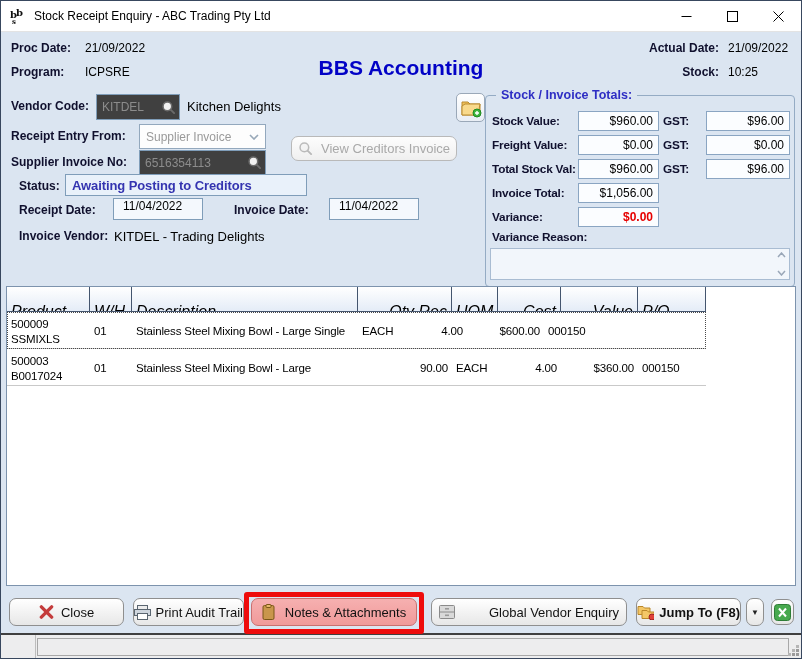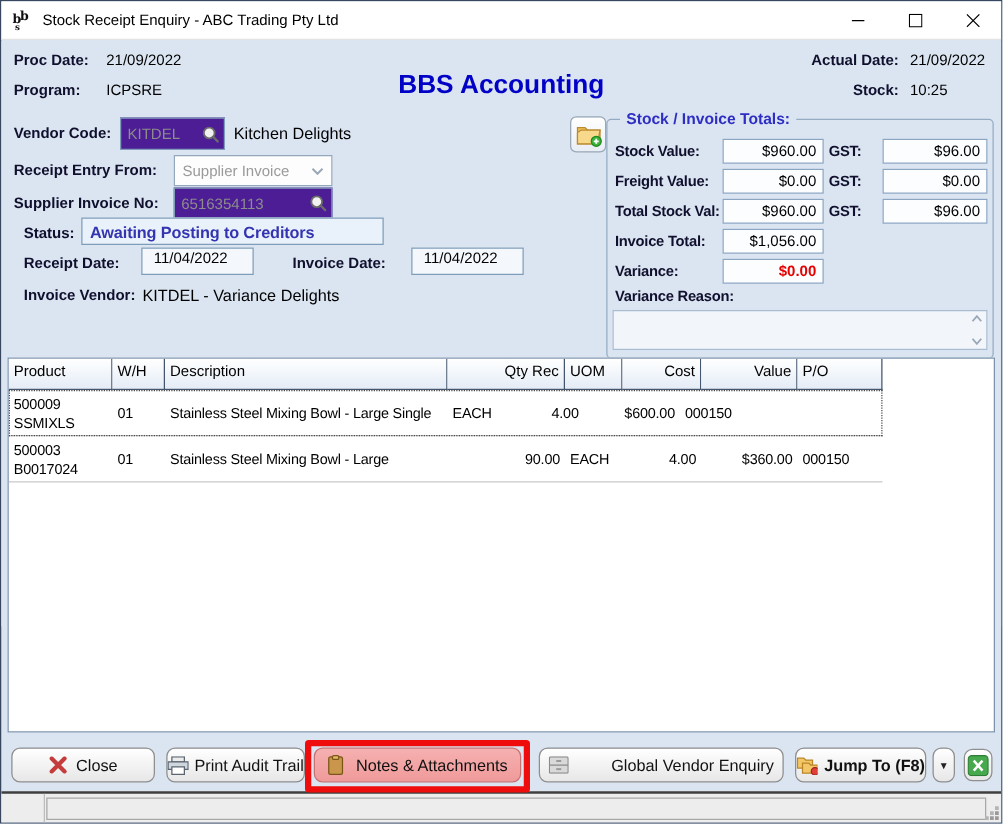--- a/index.html
+++ b/index.html
@@ -14,21 +14,21 @@
   .cap { width:46px; height:31px; display:flex; align-items:center; justify-content:center; }
 
   
   .content { position:absolute; left:0; top:32px; width:800px; height:468px; background:#dbe5f1; }
   .lbl { position:absolute; font-size:12px; font-weight:bold; color:#10102e; white-space:nowrap; }
   .val { position:absolute; font-size:12px; color:#000; white-space:nowrap; }
   .center-title { position:absolute; left:0; right:0; text-align:center; color:#0202c6; font-weight:bold; white-space:nowrap; }
   .t1 { top:3px; font-size:21px;margin-top:20px; }
   .t2 { top:27px; font-size:17px; }
 
-  .fieldbox { position:absolute; background:#4c1d95; border:1px solid #7f9db9; display:flex; align-items:center; padding:0 3px 0 5px; }
+  .fieldbox { position:absolute; background:#404040; border:1px solid #7f9db9; display:flex; align-items:center; padding:0 3px 0 5px; }
   .fieldbox .ftext { flex:1; font-size:12px; color:#8c8c8c; white-space:nowrap; overflow:hidden; }
   .combo { position:absolute; background:#fdfdfd; border:1px solid #93a8bd; display:flex; align-items:center; padding:0 6px; }
   .combo .ftext { flex:1; font-size:12px; color:#9a9a9a; }
 
   .statusbox { position:absolute; border:1px solid #7f9db9; background:#e9f1fa; display:flex; align-items:center; padding-left:6px;
                font-size:13px; font-weight:bold; color:#3434b0; letter-spacing:-0.1px; }
   .datebox { position:absolute; border:1px solid #7f9db9; background:#f4f8fd; display:flex; align-items:flex-start; padding-left:9px; font-size:12px; color:#000; }
 
   .vcbtn { position:absolute; border:1px solid #b9b9b9; border-radius:7px; background:linear-gradient(#fdfdfd,#efefef);
            display:flex; align-items:center; justify-content:center; gap:8px; font-size:13px; color:#a9a9a9; }
@@ -43,21 +43,21 @@
           padding-right:5px; font-size:12px; color:#000; }
   .tbox.red { color:#e60000; font-weight:bold; }
   .reasonbox { position:absolute; left:4px; top:152px; width:300px; height:32px; border:1px solid #a9bcd2; background:#f2f6fb; display:flex; }
   .reason-text { flex:1; font-size:12px; color:#000; padding:2px 4px; }
   .spinners { width:16px; display:flex; flex-direction:column; align-items:center; justify-content:space-between; padding:3px 0; }
 
   
   .grid { position:absolute; left:5px; top:253px; width:790px; height:300px; background:#ffffff; border:1px solid #7d93ad; overflow:hidden; }
   .ghead { display:flex; width:700px; }
   .gh { height:25px; border-right:1px solid #44556e; border-bottom:1px solid #44556e; background:linear-gradient(#ffffff,#e4ecf7);
-        padding:3px 4px 0 4px; font-size:12px; color:#000; white-space:nowrap; overflow:hidden; }
+        padding:16px 4px 0 4px; font-size:16px; color:#000; white-space:nowrap; overflow:hidden;font-style:italic; }
   .gr { display:flex; width:699px; height:37px; border-bottom:1px solid #c9c9c9; position:relative;align-items:center; }
   .gr.selected { outline:1px dotted #4a4a4a; outline-offset:-1px; }
   .gc { padding:3px 4px 0 4px; font-size:11.5px; letter-spacing:-0.15px; line-height:15px; color:#000; white-space:nowrap; overflow:hidden; }
   .r { text-align:right; }
   .c0{width:83px}.c1{width:42px}.c2{width:226px}.c3{width:94px}.c4{width:46px}.c5{width:63px}.c6{width:77px}.c7{width:68px}
 
   
   .fbtn { position:absolute; top:565px; height:28px; border:1px solid #8f8f8f; border-radius:7px;
           background:linear-gradient(#ffffff 0%,#f4f4f4 45%,#e7e7e7 100%);
           display:flex; align-items:center; justify-content:center; gap:7px; font-size:13px; color:#111; white-space:nowrap; }
@@ -148,37 +148,44 @@
 
     <span class="lbl" style="left:10px;top:122px">Supplier Invoice No:</span>
     <div class="fieldbox" style="left:138px;top:117px;width:127px;height:25px">
       <span class="ftext">6516354113</span>
       <svg width="15" height="15" viewBox="0 0 16 16">
         <circle cx="6.8" cy="6.8" r="4.6" fill="#f1f1f1" stroke="#6b6b6b" stroke-width="1.6"></circle>
         <line x1="10.2" y1="10.2" x2="14" y2="14" stroke="#6b6b6b" stroke-width="2" stroke-linecap="round"></line>
       </svg>
     </div>
 
+    <div class="vcbtn" style="left:290px;top:103px;width:166px;height:25px">
+      <svg width="15" height="15" viewBox="0 0 16 16" opacity="0.55">
+        <circle cx="6.8" cy="6.8" r="4.6" fill="#f1f1f1" stroke="#8a8a8a" stroke-width="1.6"></circle>
+        <line x1="10.2" y1="10.2" x2="14" y2="14" stroke="#8a8a8a" stroke-width="2" stroke-linecap="round"></line>
+      </svg>
+      <span>View Creditors Invoice</span>
+    </div>
 
     <span class="lbl" style="left:18px;top:146px">Status:</span>
     <div class="statusbox" style="left:64px;top:141px;width:242px;height:22px">
       <span>Awaiting Posting to Creditors</span>
     </div>
 
     <span class="lbl" style="left:18px;top:170px">Receipt Date:</span>
     <div class="datebox" style="left:112px;top:165px;width:90px;height:22px">
       <span>11/04/2022</span>
     </div>
     <span class="lbl" style="left:233px;top:170px">Invoice Date:</span>
     <div class="datebox" style="left:328px;top:165px;width:90px;height:22px">
       <span>11/04/2022</span>
     </div>
 
     <span class="lbl" style="left:18px;top:196px">Invoice Vendor:</span>
-    <span class="val" style="left:113px;top:196px;font-size:13px">KITDEL - Variance Delights</span>
+    <span class="val" style="left:113px;top:196px;font-size:13px">KITDEL - Trading Delights</span>
 
     <div class="group">
       <span class="legend">Stock / Invoice Totals:</span>
 
       <span class="tlbl" style="left:6px;top:18px">Stock Value:</span>
       <div class="tbox" style="left:92px;top:15px;width:81px">
           <span>$960.00</span>
         </div>
       <span class="tlbl" style="left:177px;top:18px">GST:</span>
       <div class="tbox" style="left:220px;top:15px;width:84px">

